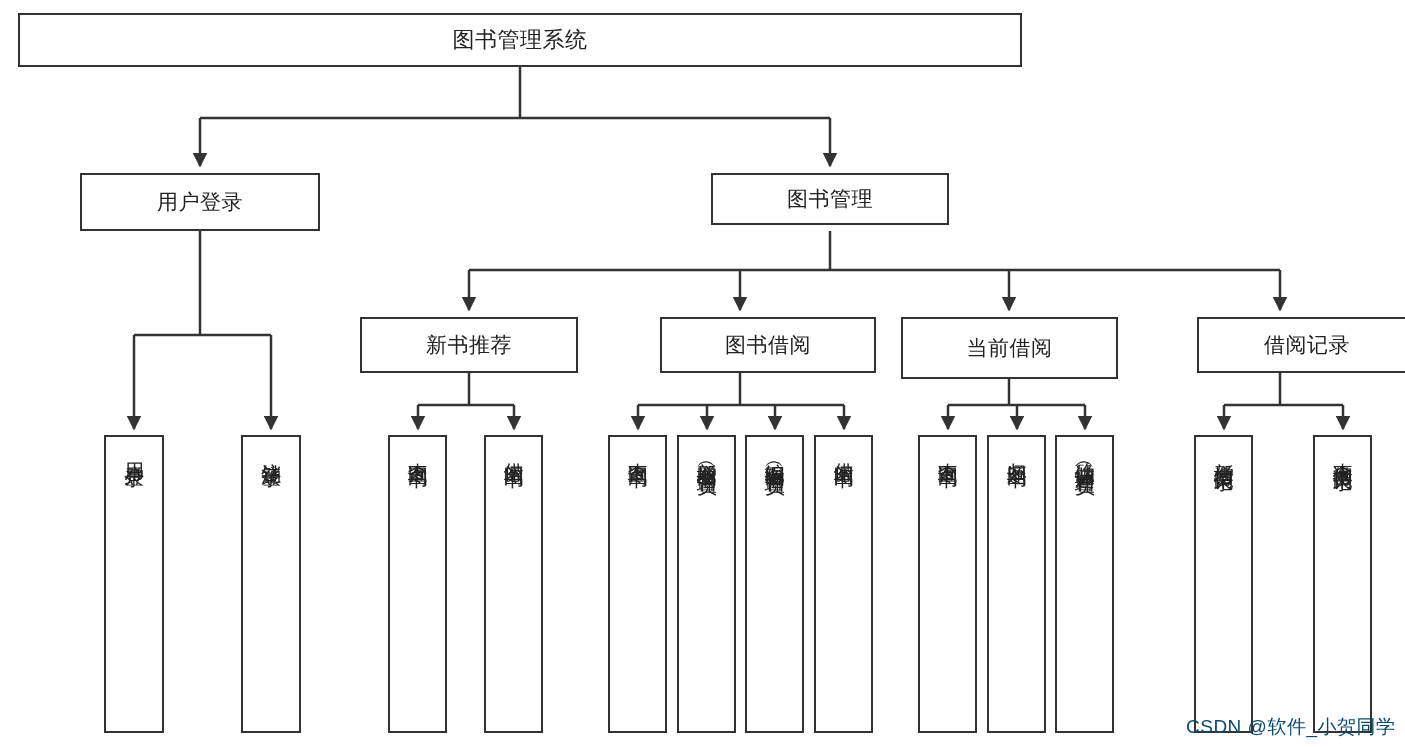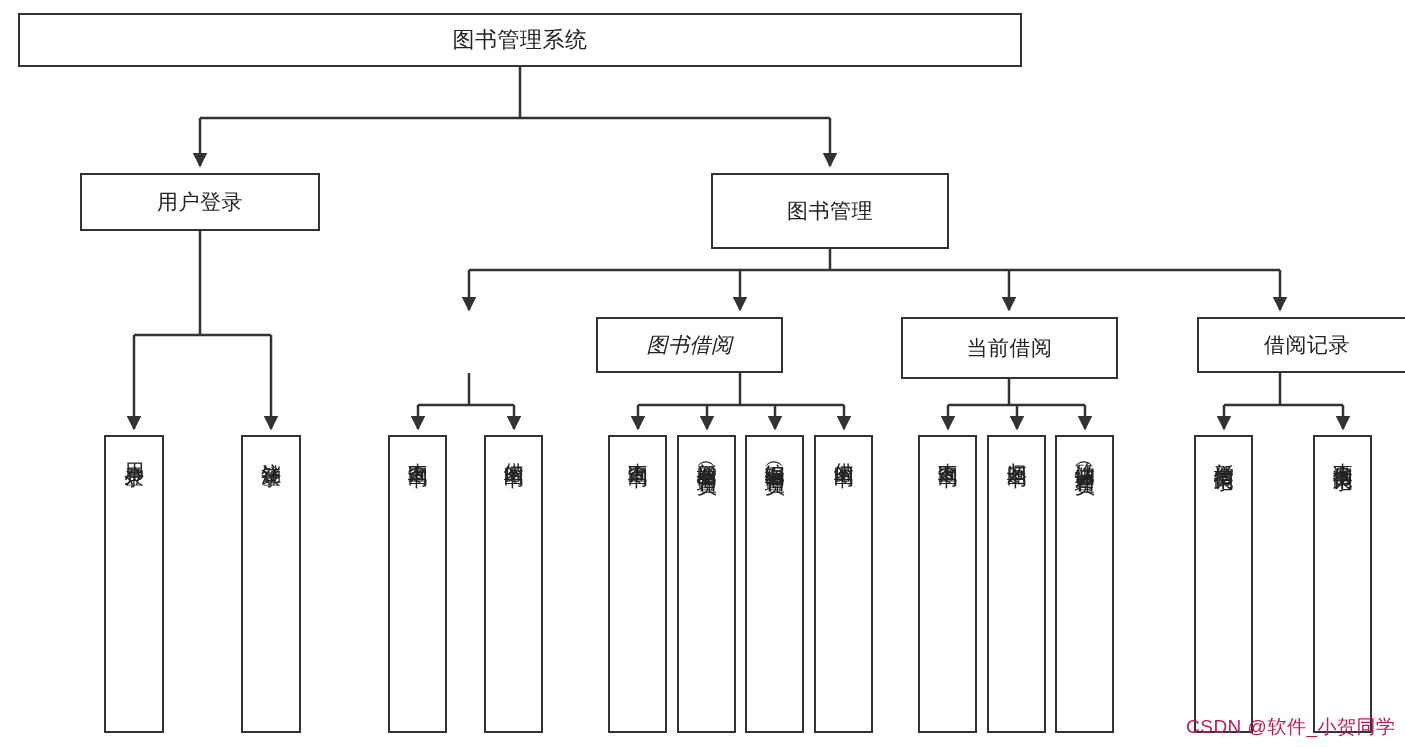--- a/index.html
+++ b/index.html
@@ -125,25 +125,28 @@
     </g>
   </svg>
 
   <div class="node root" style="left: 18px; top: 13px; width: 1004px; height: 54px; border-color: rgb(51, 51, 51);">
     <span class="label">图书管理系统</span>
   </div>
 
   <div class="node" style="left: 80px; top: 173px; width: 240px; height: 58px; border-color: rgb(51, 51, 51);">
     <span class="label">用户登录</span>
   </div>
-  <div class="node" style="left: 711px; top: 173px; width: 238px; height: 76px; border-color: rgb(51, 51, 51);">
+  <div class="node" style="left: 711px; top: 173px; width: 238px; height: 52px; border-color: rgb(51, 51, 51);">
     <span class="label">图书管理</span>
   </div>
 
-  <div class="node" style="left: 596px; top: 317px; width: 187px; height: 56px; border-color: rgb(51, 51, 51); font-style: italic;">
+  <div class="node" style="left: 360px; top: 317px; width: 218px; height: 56px; border-color: rgb(51, 51, 51);">
+    <span class="label">新书推荐</span>
+  </div>
+  <div class="node" style="left: 660px; top: 317px; width: 216px; height: 56px; border-color: rgb(51, 51, 51);">
     <span class="label">图书借阅</span>
   </div>
   <div class="node" style="left: 901px; top: 317px; width: 217px; height: 62px; border-color: rgb(51, 51, 51);">
     <span class="label">当前借阅</span>
   </div>
   <div class="node" style="left: 1170px; top: 317px; width: 220px; height: 56px; border-color: rgb(51, 51, 51); margin-left: 27px;">
     <span class="label">借阅记录</span>
   </div>
 
   <div class="node leaf" style="left: 104px; top: 435px; width: 60px; height: 298px; border-color: rgb(51, 51, 51);">
@@ -179,15 +182,15 @@
   <div class="node leaf" style="left: 1055px; top: 435px; width: 59px; height: 298px; border-color: rgb(51, 51, 51);">
     <span class="label">确认归还（管理员）</span>
   </div>
   <div class="node leaf" style="left: 1194px; top: 435px; width: 59px; height: 298px; border-color: rgb(51, 51, 51);">
     <span class="label">新增借阅记录</span>
   </div>
   <div class="node leaf" style="left: 1313px; top: 435px; width: 59px; height: 298px; border-color: rgb(51, 51, 51);">
     <span class="label">查询借阅记录</span>
   </div>
 
-  <div class="watermark" style="color: #be185d;">CSDN @软件_小贺同学</div>
+  <div class="watermark" style="color: #0c4a6e;">CSDN @软件_小贺同学</div>
 
 </div>
 
 </body></html>

